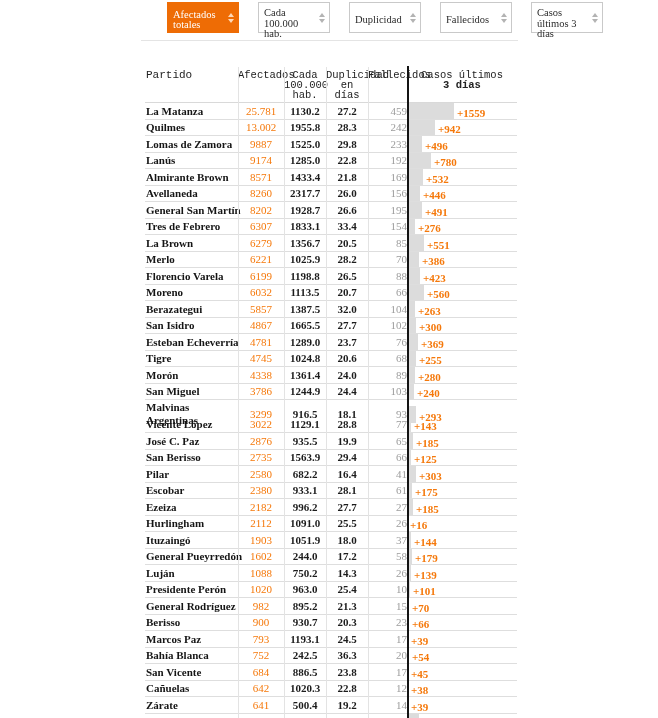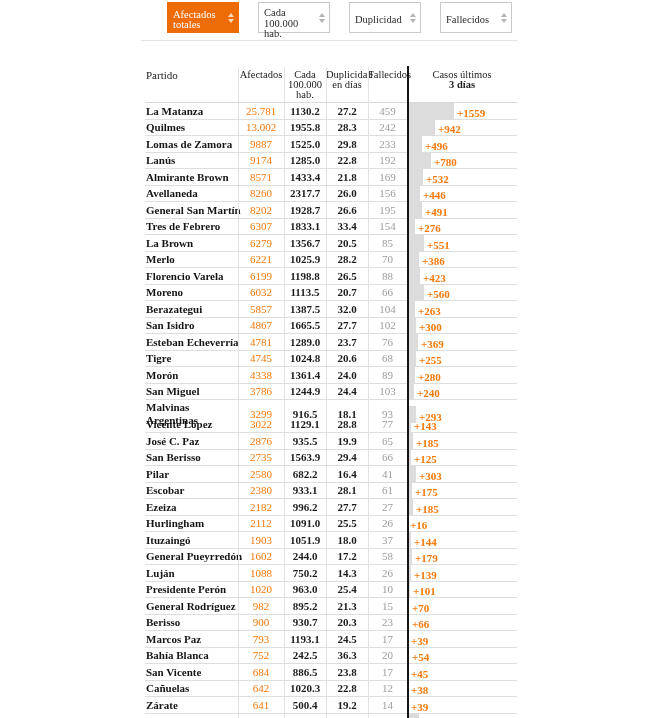--- a/index.html
+++ b/index.html
@@ -33,34 +33,34 @@
   .fbtn.active .up{border-bottom-color:#ffd9b8;}
   .fbtn.active .down{border-top-color:#ffd9b8;}
   
   .table-top-line{position:absolute;left:141px;top:40px;width:377px;border-top:1px solid #e4e4e4;}
   
   .thead{
     position:absolute;left:145px;top:67px;width:372px;height:36px;
     display:flex;box-sizing:border-box;border-bottom:1px solid #d9d9d9;
     font-size:10.5px;line-height:10px;color:#222;z-index:1;
   }
-  .th{box-sizing:border-box;padding-top:3px;text-align:center;overflow:visible;}
+  .th{box-sizing:border-box;padding-top:3px;text-align:center;overflow:visible;font-family:Liberation Mono, monospace;}
   .w-name{width:93px;}.w-af{width:46px;}.w-cada{width:42px;}
   .w-dup{width:42px;}.w-fall{width:39px;}.w-casos{width:110px;}
   .th.w-name{text-align:left;font-size:11px;padding-left:1px;}
   .th .bold-line{font-weight:bold;display:block;}
   
   .tbody{position:absolute;left:145px;top:103px;width:372px;z-index:1;}
   .row{display:flex;height:16.5px;box-sizing:border-box;
     border-bottom:1px solid #dedede;align-items:center;font-size:11px;}
   .cell{box-sizing:border-box;}
   .cell.name{width:93px;font-weight:bold;color:#151515;white-space:nowrap;overflow:visible;padding-left:1px;}
   .cell.af{width:46px;text-align:center;font-weight:normal;color:var(--accent-text);}
   .cell.cada,.cell.dup{width:42px;text-align:center;font-weight:bold;color:#1c1c1c;}
-  .cell.fall{width:39px;text-align:center;color:var(--deaths);}
+  .cell.fall{width:39px;text-align:right;color:var(--deaths);}
   .cell.casos{width:110px;height:100%;display:flex;align-items:flex-end;}
   .bar{height:100%;background:var(--bar);flex:none;}
   .plus{margin-left:3px;font-weight:bold;color:var(--accent-text);white-space:nowrap;}
   
   .row.overlap{border-bottom:none;}
   .row.overlap .cell{transform:translateY(6px);}
   .row.overlap .cell.name{white-space:normal;line-height:13px;}
   
   .vline{position:absolute;top:67px;width:1px;height:651px;background:#e3e3e3;z-index:2;}
   .vl-1{left:238px;}.vl-2{left:284px;}.vl-3{left:326px;}.vl-4{left:368px;}
@@ -92,20 +92,27 @@
         <i class="down"></i>
       </span>
   </button>
     <button class="fbtn">
     <span class="fbtn-label">Fallecidos</span>
     <span class="sort-icon">
         <i class="up"></i>
         <i class="down"></i>
       </span>
   </button>
+    <button class="fbtn">
+    <span class="fbtn-label">Casos últimos 3 días</span>
+    <span class="sort-icon">
+        <i class="up"></i>
+        <i class="down"></i>
+      </span>
+  </button>
   </div>
 
 <div class="table-top-line"></div>
 
 <div class="thead">
   <div class="th w-name">Partido</div>
   <div class="th w-af">Afectados</div>
   <div class="th w-cada">Cada 100.000 hab.</div>
   <div class="th w-dup">Duplicidad en días</div>
   <div class="th w-fall">Fallecidos</div>

